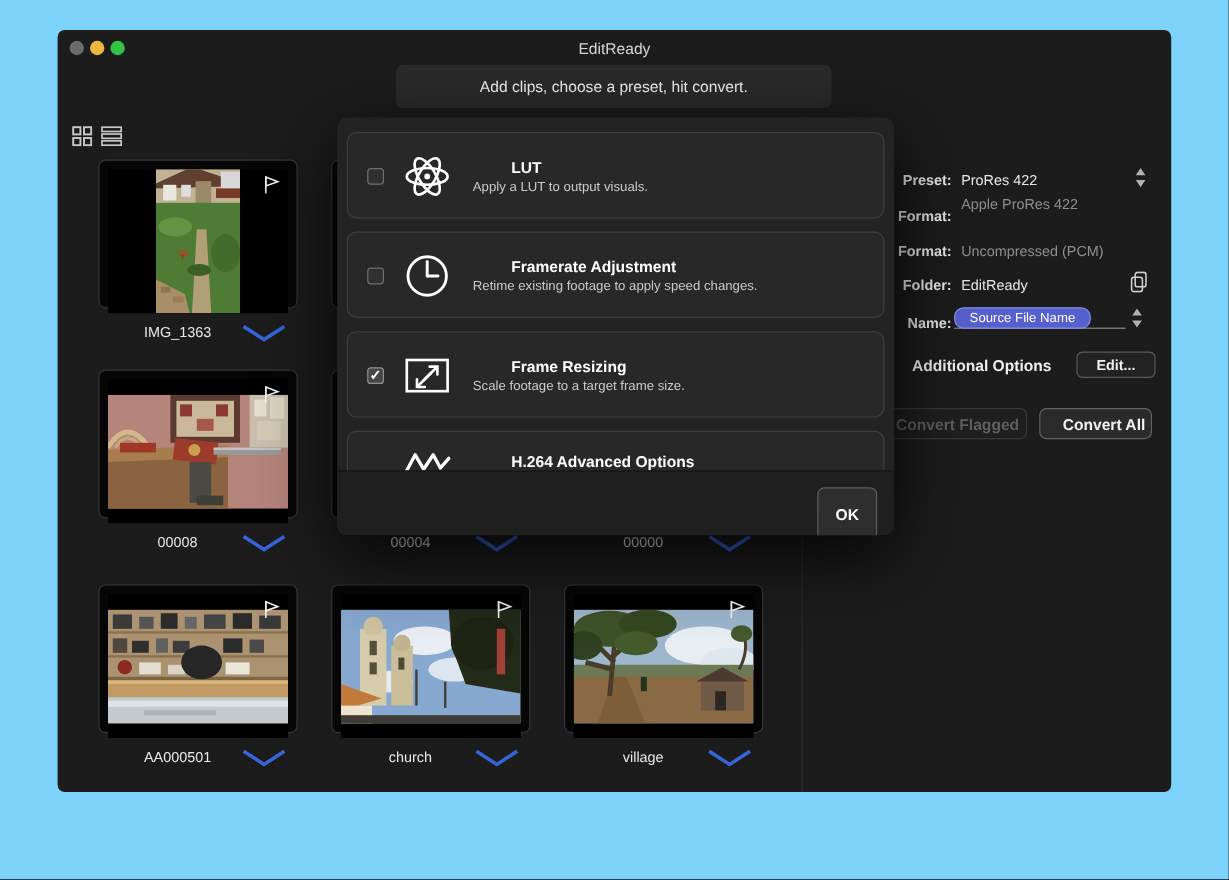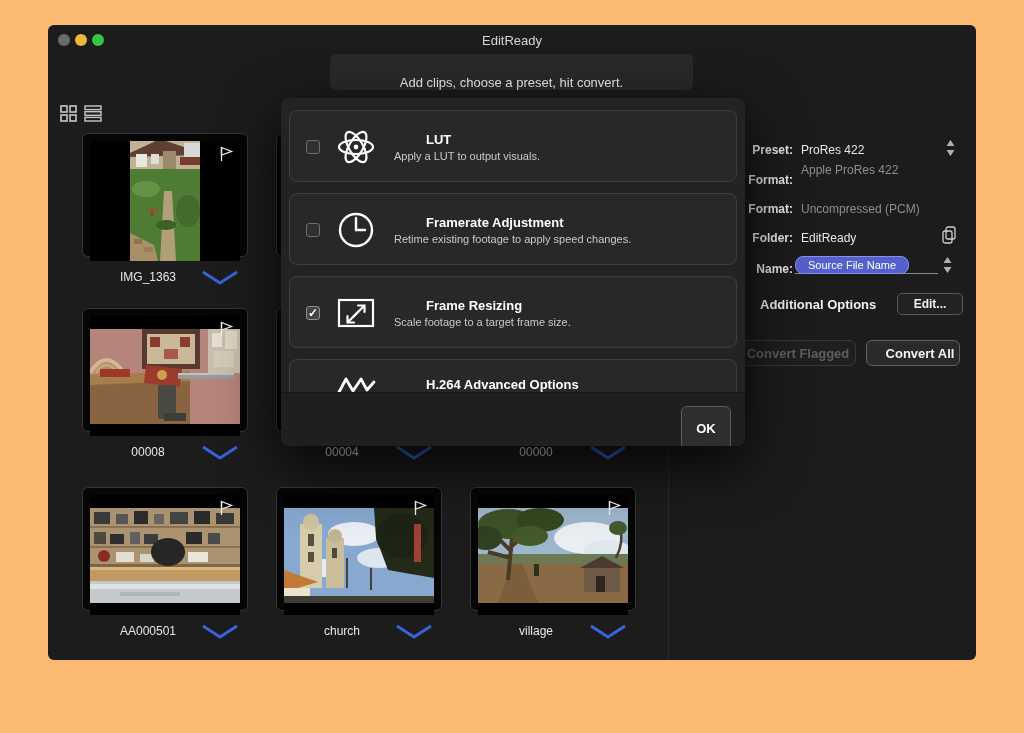--- a/index.html
+++ b/index.html
@@ -1,25 +1,25 @@
 <!DOCTYPE html>
 <html><head>
 <meta charset="utf-8">
 <style>
   html,body{margin:0;padding:0;background:#000;}
   *{box-sizing:border-box;font-family:"Liberation Sans",sans-serif;}
-  #stage{position:relative;width:1024px;height:733px;background:#fdba74;overflow:hidden;}
+  #stage{position:relative;width:1024px;height:733px;background:#7dd3fc;overflow:hidden;}
   .abs{position:absolute;}
 
   
   #window{left:48px;top:25px;width:928px;height:635px;background:#1c1c1c;border-radius:6px;}
   .light{width:12px;height:12px;border-radius:50%;top:9px;}
   #title{left:0;right:0;top:8px;text-align:center;color:#d6d6d6;font-size:13px;}
   #banner{left:282px;top:29px;width:363px;height:36px;background:#2a2a2a;border-radius:6px;
-          color:#f0f0f0;font-size:13px;display:flex;align-items:flex-end;justify-content:center;}
+          color:#f0f0f0;font-size:13px;display:flex;align-items:center;justify-content:center;}
   .vdivider{left:620px;top:72px;width:1px;bottom:0;background:#2b2b2b;}
 
   
   .card{width:166px;height:124px;border:1px solid #363636;border-radius:6px;background:#060606;}
   .thumbzone{left:7px;top:7px;width:150px;height:120px;background:#000;overflow:hidden;}
   .namebar{left:0;right:0;top:130px;height:28px;}
   .clipname{left:18px;right:52px;top:6px;text-align:center;color:#e8e8e8;font-size:12px;}
   .chev{right:8px;top:6px;width:38px;height:16px;}
   .flag{right:4px;top:3px;width:20px;height:20px;}
 

